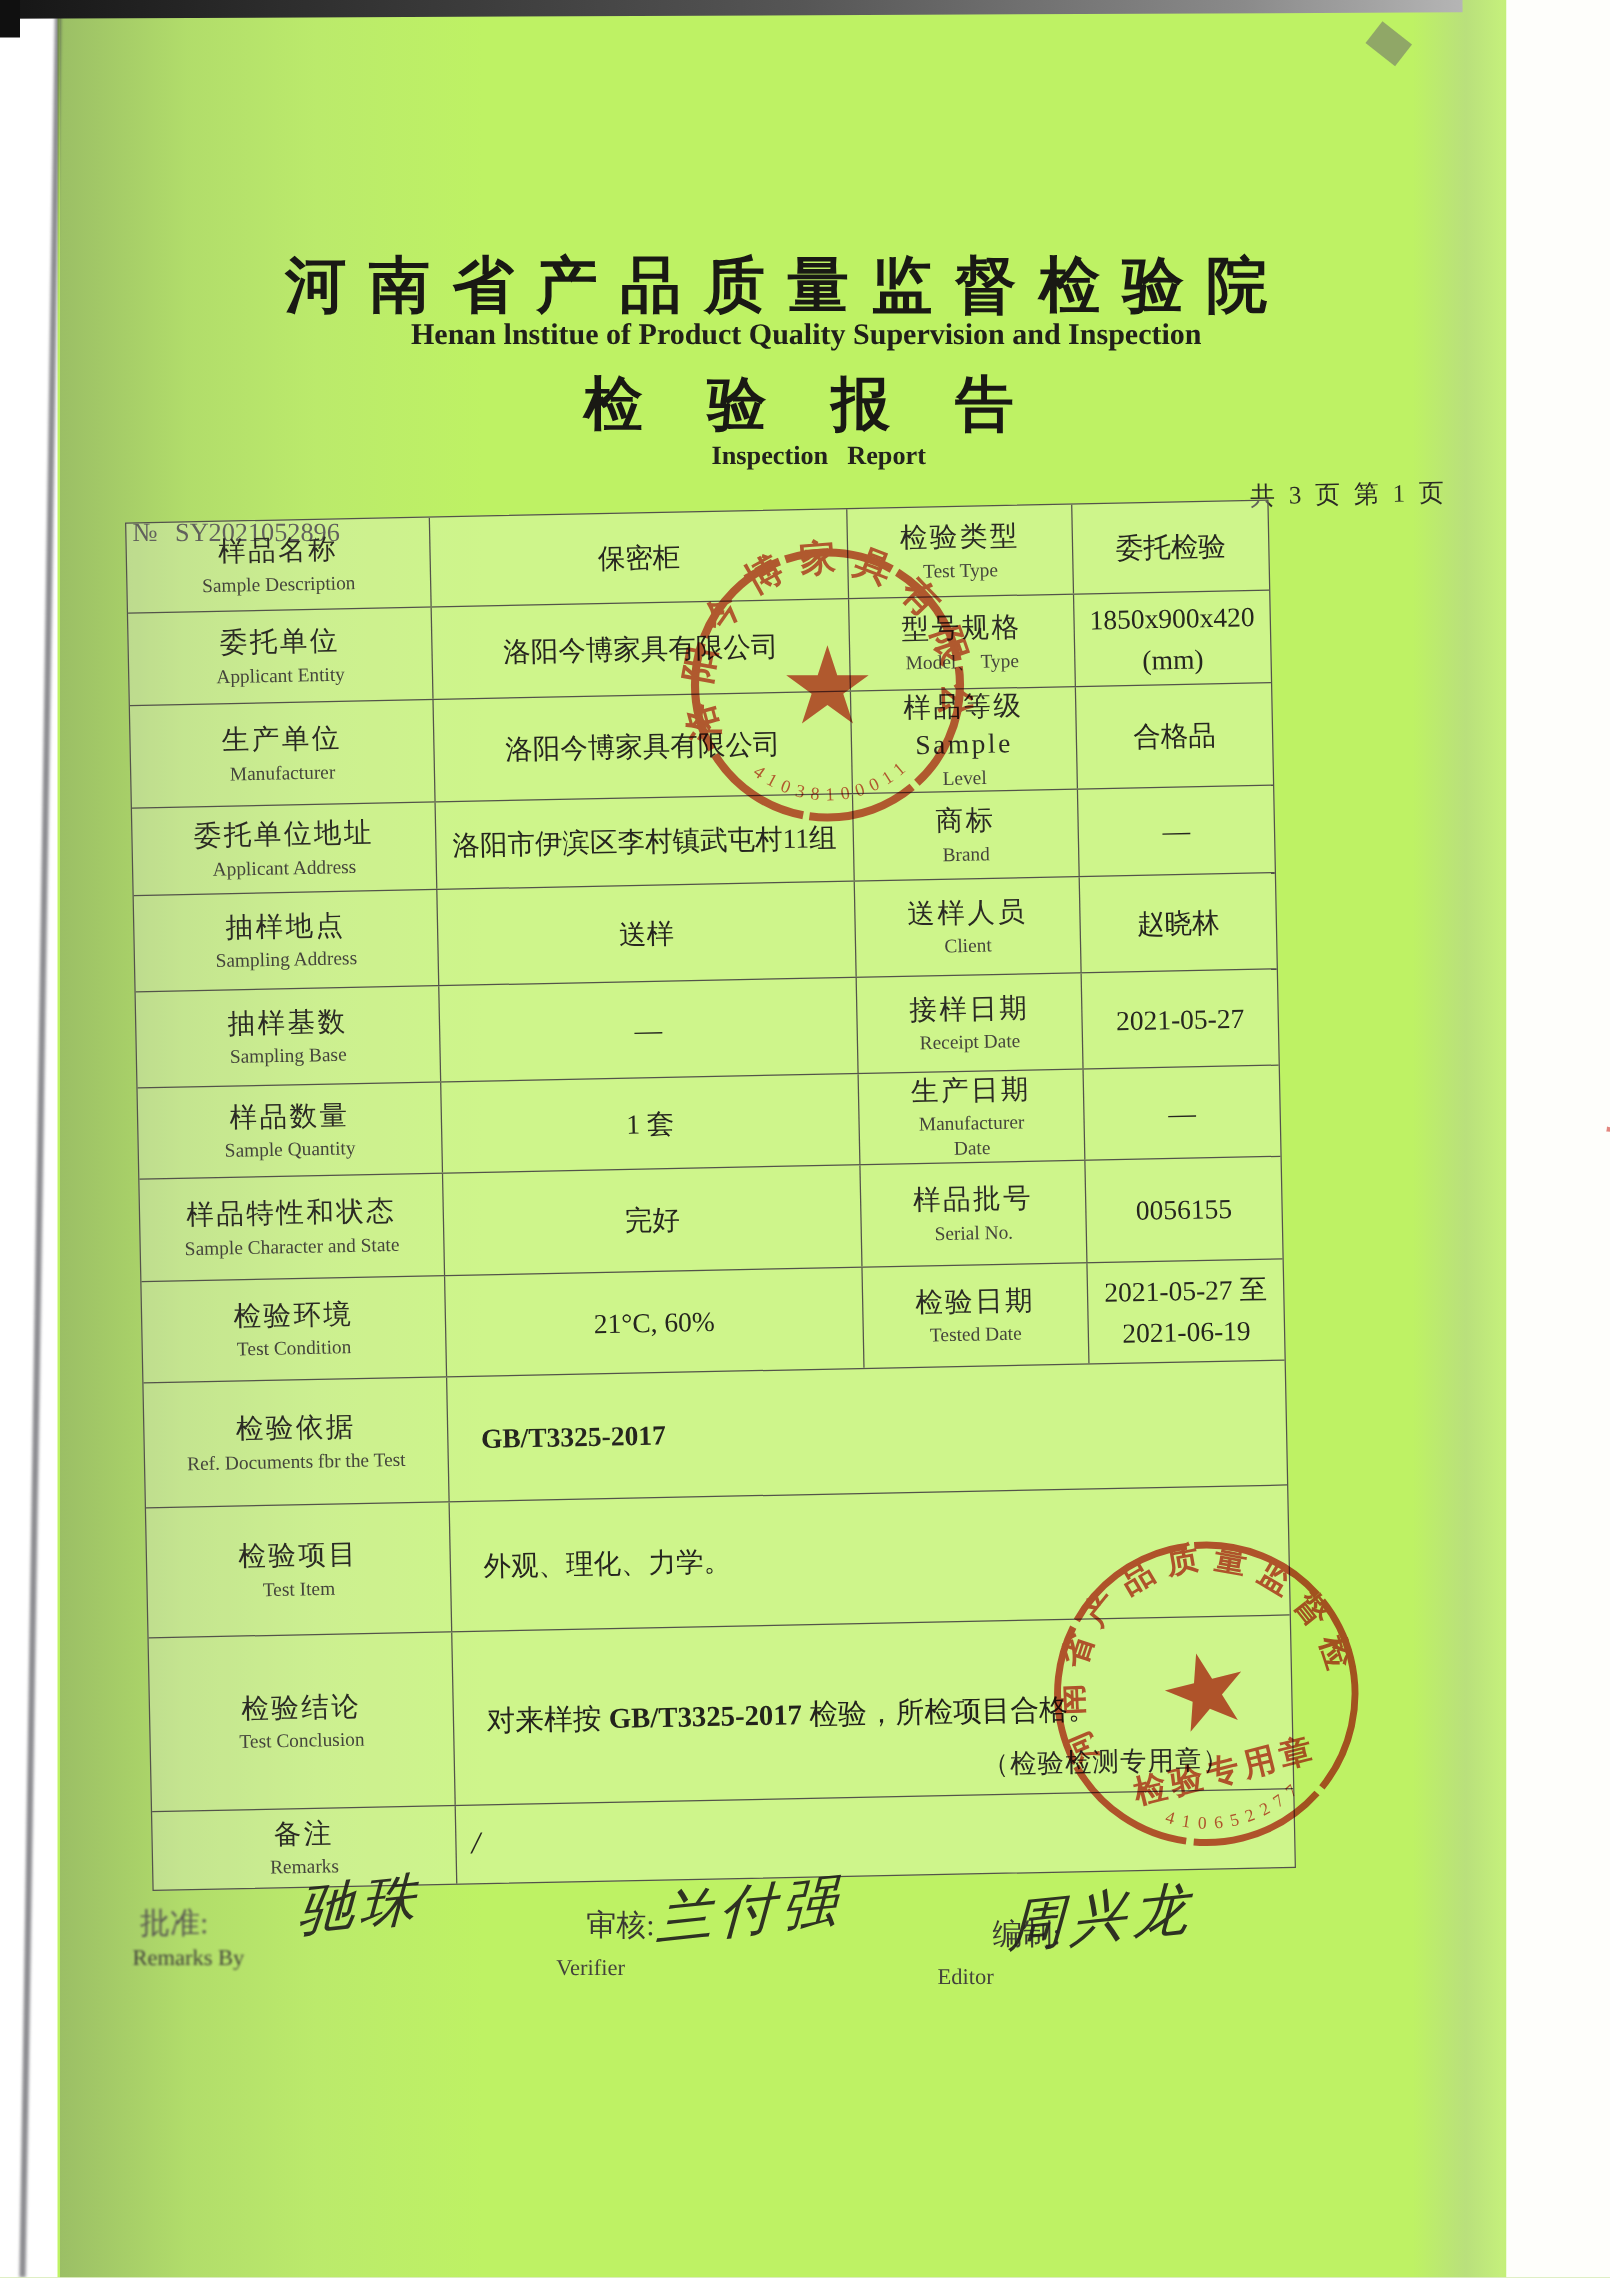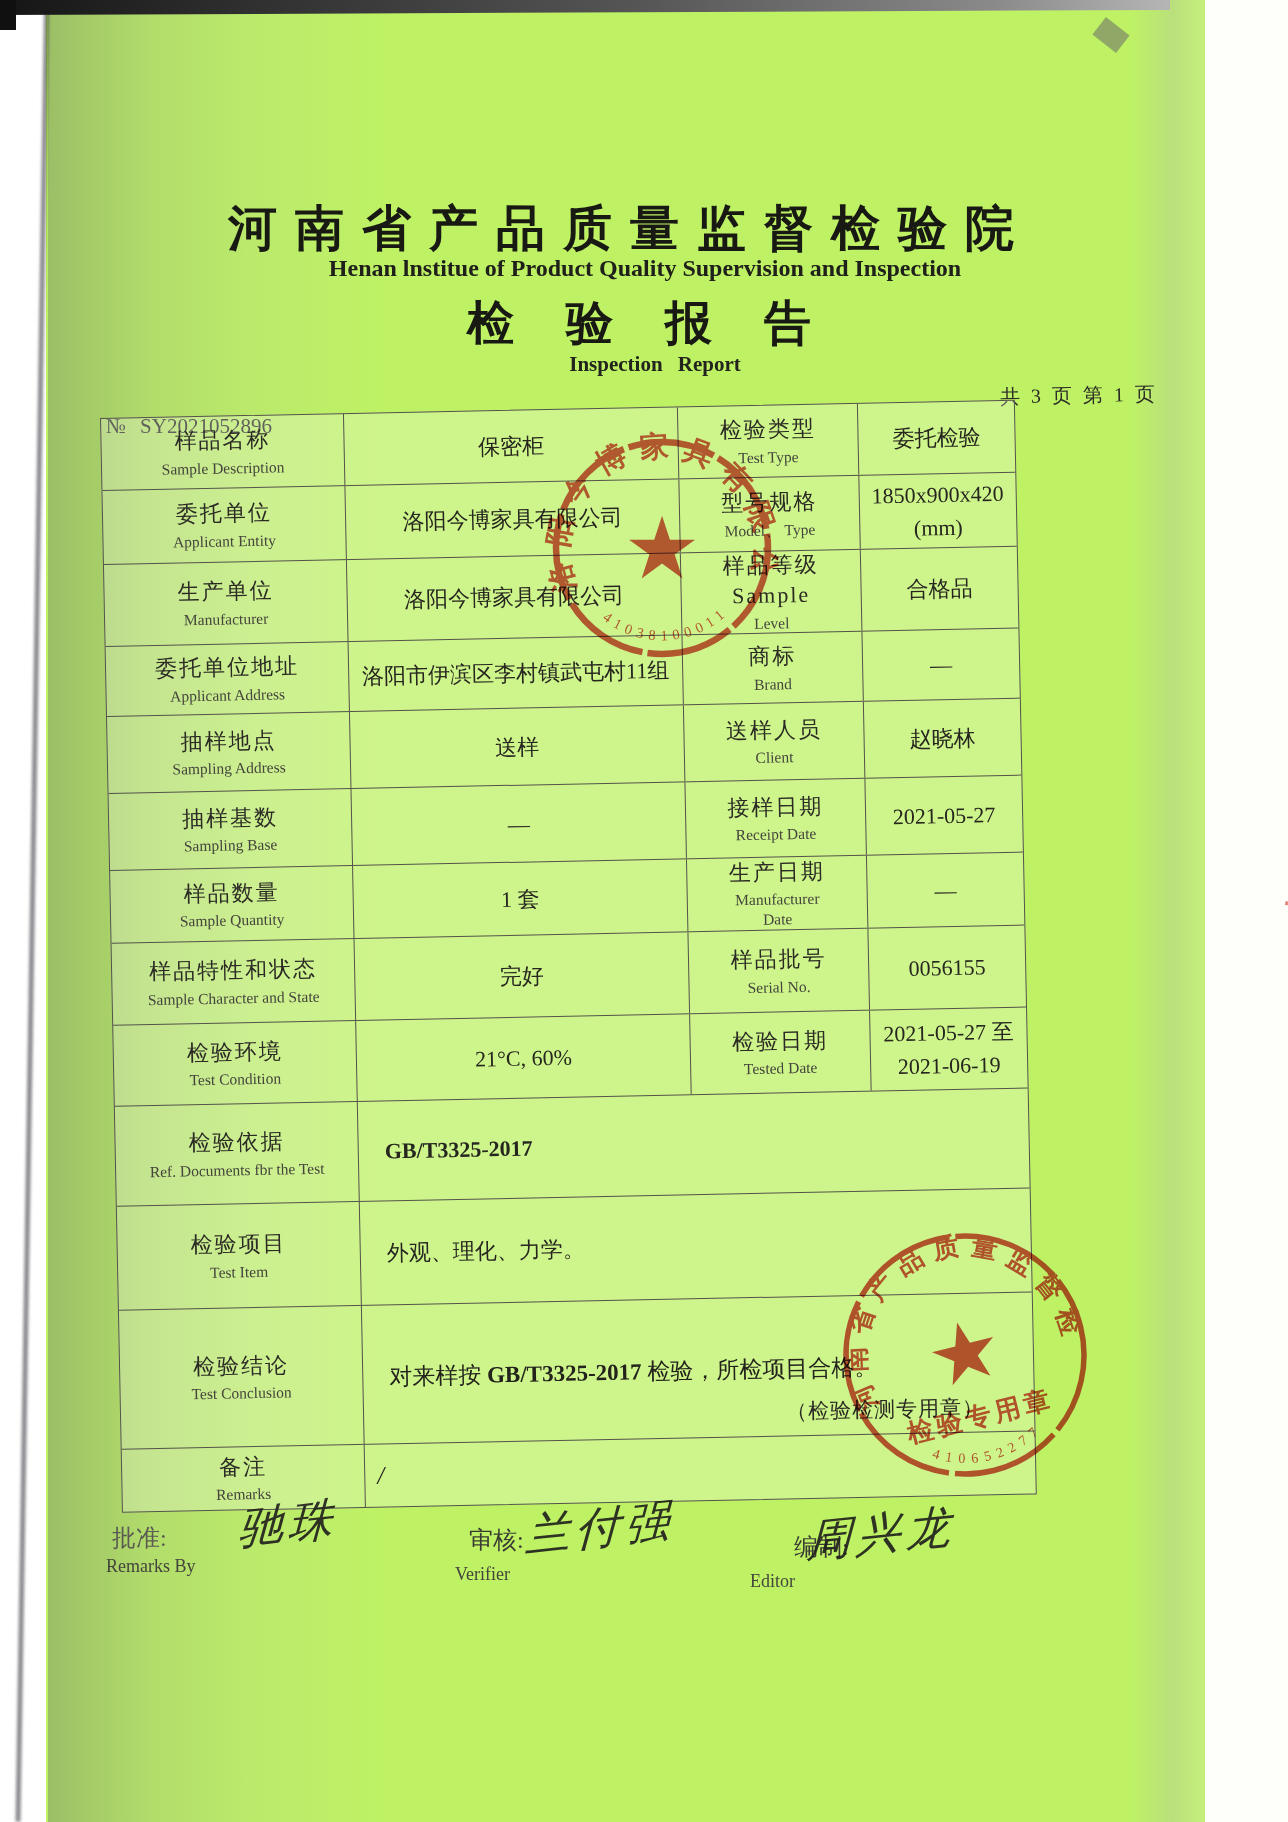--- a/index.html
+++ b/index.html
@@ -237,21 +237,21 @@
       </div>
       <div class="cell val vspan remark-cell">/</div>
     </div>
   </div>
 
   <div class="flabel blur" style="left:112px;top:1522px;">批准:</div>
   <div class="flabel en blur" style="left:106px;top:1552px;">Remarks By</div>
   <div class="sig" style="left:238px;top:1494px;">驰珠</div>
 
   <div class="flabel" style="left:469px;top:1524px;">审核:</div>
-  <div class="flabel en" style="left:445px;top:1560px;margin-left:10px;">Verifier</div>
+  <div class="flabel en" style="left:445px;top:1560px;">Verifier</div>
   <div class="sig" style="left:525px;top:1498px;">兰付强</div>
 
   <div class="flabel" style="left:750px;top:1531px;margin-left:44px;">编制:</div>
   <div class="flabel en" style="left:750px;top:1567px;">Editor</div>
   <div class="sig" style="left:806px;top:1504px;">周兴龙</div>
 
   <svg class="stamp st-co" width="250" height="250" viewBox="-125 -125 250 250">
     <defs>
       <path id="co-top" d="M -86 40 A 94 94 0 1 1 86 40" fill="none"></path>
       <path id="co-bot" d="M -66 66 A 96 96 0 0 0 66 66" fill="none"></path>

